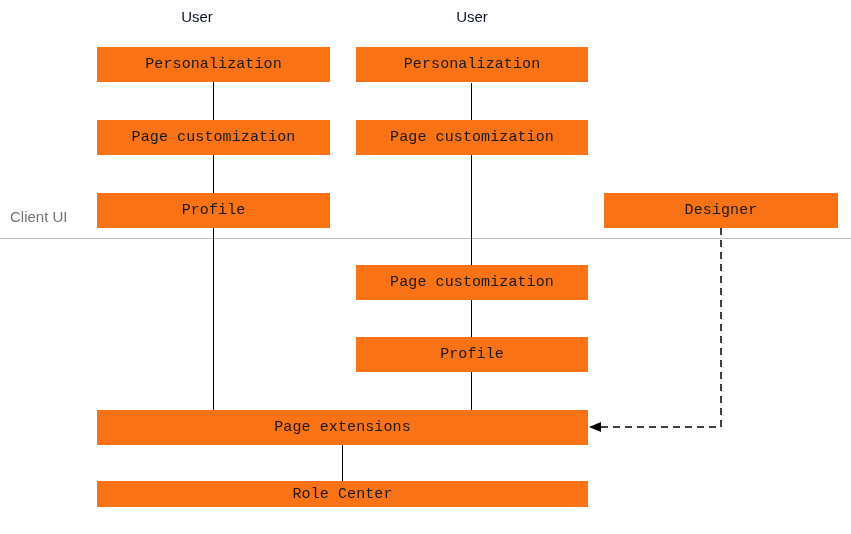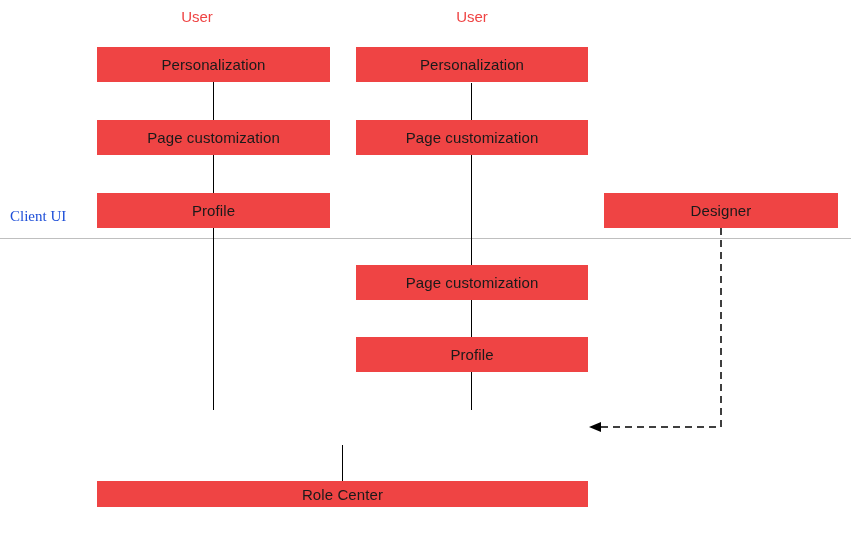--- a/index.html
+++ b/index.html
@@ -10,40 +10,40 @@
   #canvas {
     position: relative;
     width: 851px;
     height: 534px;
     background: #ffffff;
     font-family: "Liberation Sans", sans-serif;
     overflow: hidden;
   }
   .node {
     position: absolute;
-    background: #ef4444;
+    background: #f97316;
     color: #1a1a1a;
     font-size: 15px;
     display: flex;
     align-items: center;
     justify-content: center;
     box-sizing: border-box;
     letter-spacing: 0.1px;
+    font-family: Liberation Mono, monospace;
   }
   .plain-label {
     position: absolute;
-    color: #1d4ed8;
+    color: #737373;
     font-size: 15px;
     white-space: pre-line;
     line-height: 21px;
-    font-family: Liberation Serif, serif;
   }
   .col-label {
     position: absolute;
-    color: #ef4444;
+    color: #0f172a;
     font-size: 15px;
     text-align: center;
   }
   .connector {
     position: absolute;
     background: #000000;
   }
   .divider {
     position: absolute;
     background: #bfbfbf;
@@ -90,15 +90,16 @@
   <div class="node" style="left:97px; top:120px; width:233px; height:35px;">Page customization</div>
   <div class="node" style="left:97px; top:193px; width:233px; height:35px;">Profile</div>
 
   <div class="node" style="left:356px; top:47px; width:232px; height:35px;">Personalization</div>
   <div class="node" style="left:356px; top:120px; width:232px; height:35px;">Page customization</div>
   <div class="node" style="left:356px; top:265px; width:232px; height:35px;">Page customization</div>
   <div class="node" style="left:356px; top:337px; width:232px; height:35px;">Profile</div>
 
   <div class="node" style="left:604px; top:193px; width:234px; height:35px;text-align:right;">Designer</div>
 
+  <div class="node" style="left:97px; top:410px; width:491px; height:35px;">Page extensions</div>
   <div class="node" style="left:97px; top:481px; width:491px; height:26px;">Role Center</div>
 
 </div>
 
 </body></html>

